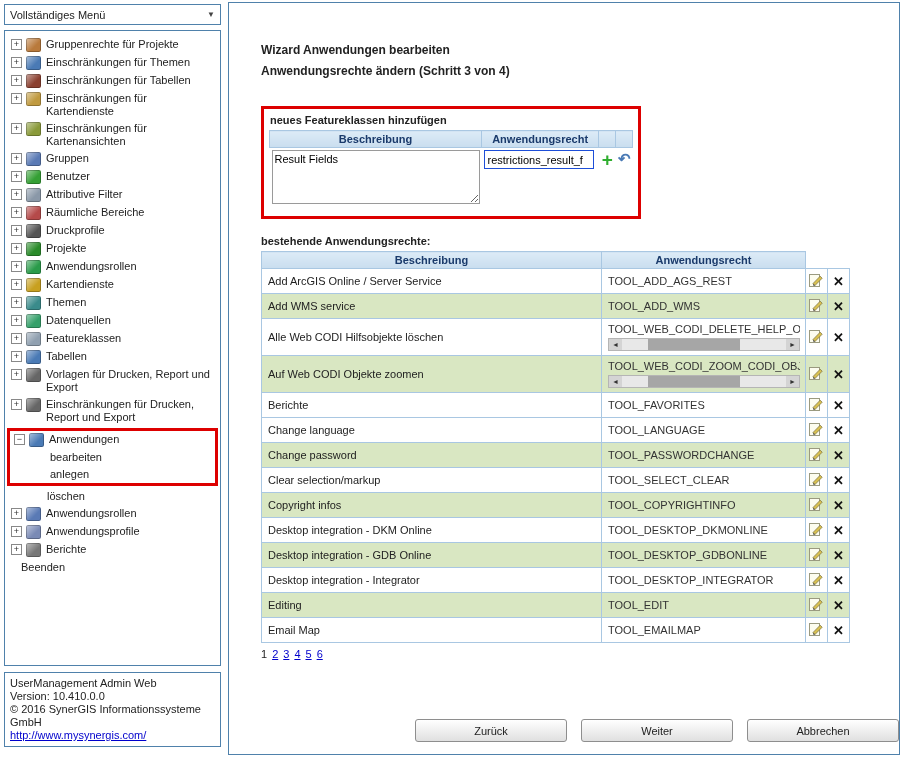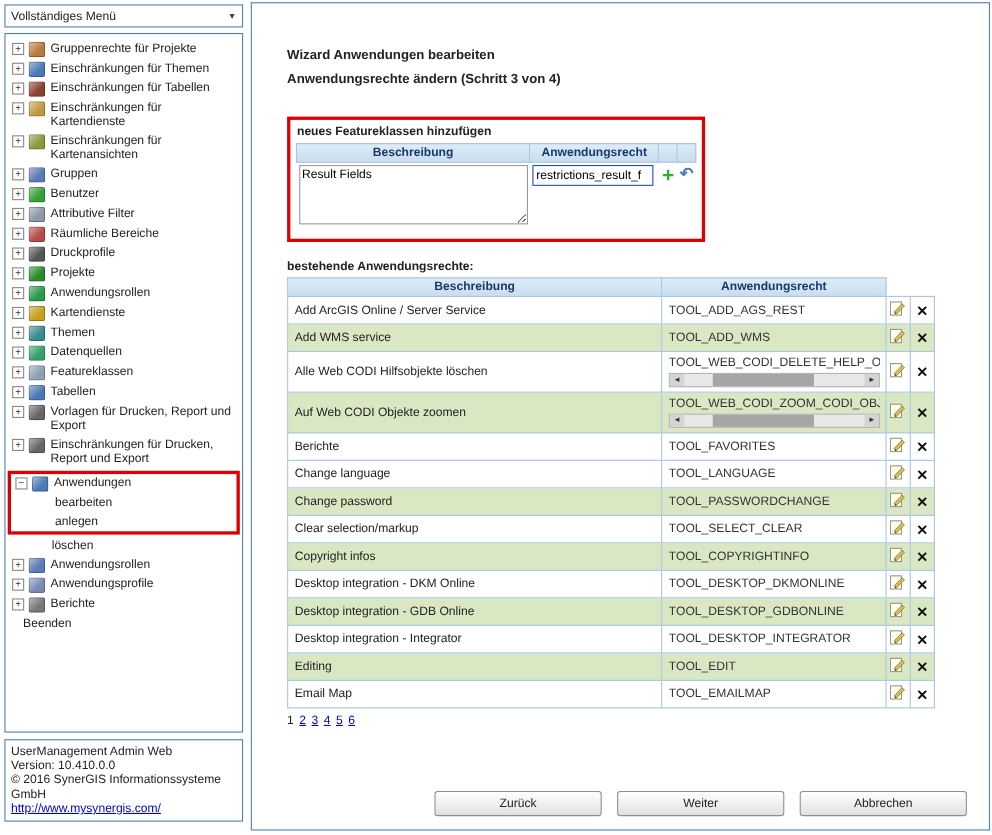--- a/index.html
+++ b/index.html
@@ -80,21 +80,21 @@
   .hscroll {
     display: flex; align-items: stretch; height: 13px; margin-top: 3px; width: 192px;
     border: 1px solid #b5b5b5; background: #e8e8e8;
   }
   .sb-arrow { flex: 0 0 13px; background: #d4d4d4; font-size: 7px; line-height: 11px; text-align: center; color: #333; cursor: pointer; }
   .sb-track { flex: 1; position: relative; cursor: pointer; }
   .sb-thumb { position: absolute; left: 16%; width: 56%; top: 0; bottom: 0; background: #a6a6a6; cursor: pointer; }
   .pagination { margin-top: 5px; }
   .pg-link { color: #0000cc; text-decoration: underline; margin-right: 5px; cursor: pointer; }
   .pg-current { color: #222; margin-right: 5px; }
-  .footer-buttons { position: absolute; right: 20px; bottom: 12px; display: flex; gap: 14px; }
+  .footer-buttons { position: absolute; right: 0; bottom: 12px; display: flex; gap: 14px; }
   .btn {
     width: 152px; height: 23px; border: 1px solid #8e8e8e; border-radius: 3px;
     background: linear-gradient(#ffffff, #e0e0e0); font-family: inherit; font-size: 11px;
     color: #222; cursor: pointer;
   }
 </style>
 </head>
 <body>
 
 <div class="sidebar">

